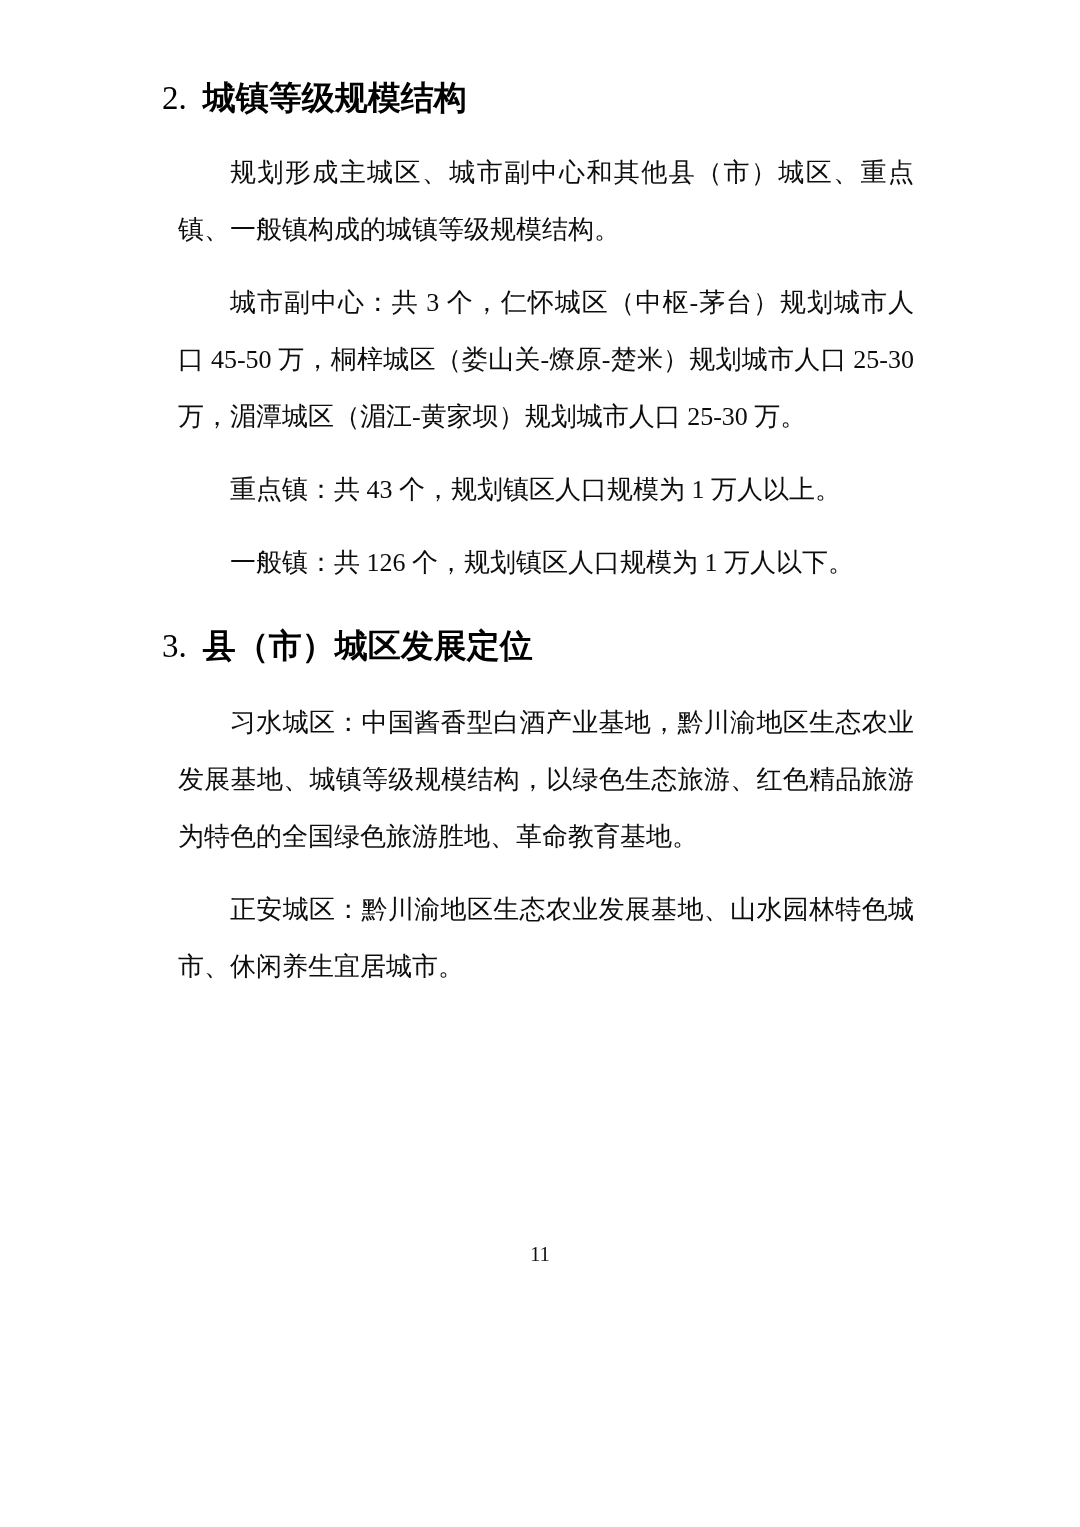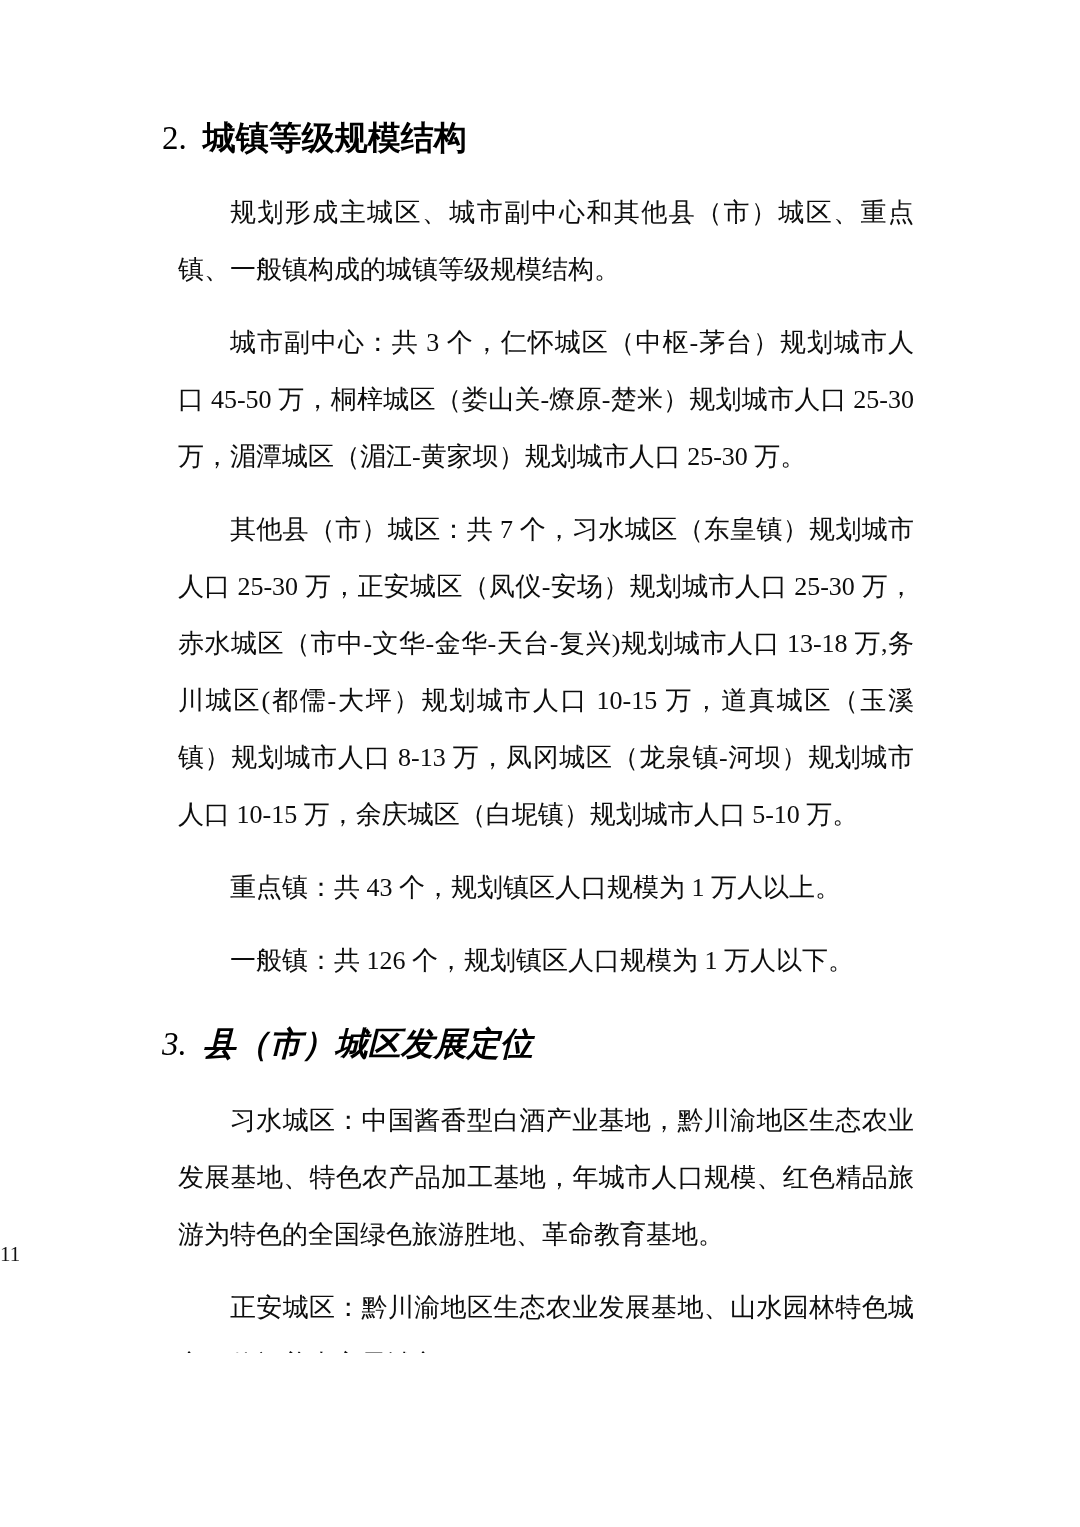--- a/index.html
+++ b/index.html
@@ -11,86 +11,85 @@
     width: 1080px;
     height: 1527px;
     position: relative;
     color: #111111;
   }
   .page {
     position: relative;
     box-sizing: border-box;
     width: 1080px;
     height: 1353px;
-    padding: 114px 150px 0 162px;
+    padding: 74px 150px 0 162px;
     background: #ffffff;
     overflow: hidden;
   }
   .section-heading {
     font-family: "Liberation Sans", "DejaVu Sans", sans-serif;
     font-weight: 700;
     font-size: 33px;
     line-height: 48px;
     margin: 0 0 22px 0;
     color: #000000;
     white-space: nowrap;
   }
   .section-heading .h-num {
     font-family: "Liberation Serif", "DejaVu Serif", serif;
     font-weight: 400;
     margin-right: 16px;
   }
   .section.second .section-heading {
     margin-top: 31px;
     margin-bottom: 24px;
-    font-style: italic;
   }
   .doc-par {
     font-family: "Liberation Serif", "DejaVu Serif", serif;
     font-size: 26px;
     line-height: 57px;
     text-align: justify;
     text-indent: 2em;
     margin: 16px;
     color: #0d0d0d;
   }
   .footer {
     position: absolute;
     bottom: 0;
     left: 0;
     width: 1080px;
+    text-align: center;
   }
   .page-number {
     font-family: "Liberation Serif", "DejaVu Serif", serif;
     font-size: 21px;
     line-height: 21px;
     color: #111111;
   }
 </style>
 </head>
 <body>
 
 <div class="page">
 
   <div class="section first">
     <h2 class="section-heading">
       <span class="h-num">2.</span><span class="h-title">城镇等级规模结构</span>
     </h2>
     <p class="doc-par">规划形成主城区、城市副中心和其他县（市）城区、重点镇、一般镇构成的城镇等级规模结构。</p>
     <p class="doc-par">城市副中心：共 3 个，仁怀城区（中枢-茅台）规划城市人口 45-50 万，桐梓城区（娄山关-燎原-楚米）规划城市人口 25-30 万，湄潭城区（湄江-黄家坝）规划城市人口 25-30 万。</p>
-    <p class="doc-par">其他县（市）城区：共 7 个，习水城区（东皇镇）规划城市人口 25-30 万，正安城区（凤仪-安场）规划城市人口 25-30 万，赤水城区（市中-文华-金华-天台-复兴)规划城市人口 13-18 万,务川城区(都儒-大坪）规划城市人口 10-15 万，道真城区（玉溪镇）规划城市人口 8-13 万，凤冈城区（龙泉镇-河坝）规划城市人口 10-15 万，余庆城区（白坭镇）规划城市人口 5-10 万。</p>
     <p class="doc-par">重点镇：共 43 个，规划镇区人口规模为 1 万人以上。</p>
     <p class="doc-par">一般镇：共 126 个，规划镇区人口规模为 1 万人以下。</p>
   </div>
 
   <div class="section second">
     <h2 class="section-heading">
       <span class="h-num">3.</span><span class="h-title">县（市）城区发展定位</span>
     </h2>
-    <p class="doc-par">习水城区：中国酱香型白酒产业基地，黔川渝地区生态农业发展基地、特色农产品加工基地，年城市人口规模、红色精品旅游为特色的全国绿色旅游胜地、革命教育基地。</p>
+    <p class="doc-par">习水城区：中国酱香型白酒产业基地，黔川渝地区生态农业发展基地、城镇等级规模结构，以绿色生态旅游、红色精品旅游为特色的全国绿色旅游胜地、革命教育基地。</p>
     <p class="doc-par">正安城区：黔川渝地区生态农业发展基地、山水园林特色城市、休闲养生宜居城市。</p>
   </div>
 
   <div class="footer" style="bottom: 88px;">
     <span class="page-number">11</span>
   </div>
 
 </div>
 
 </body></html>

